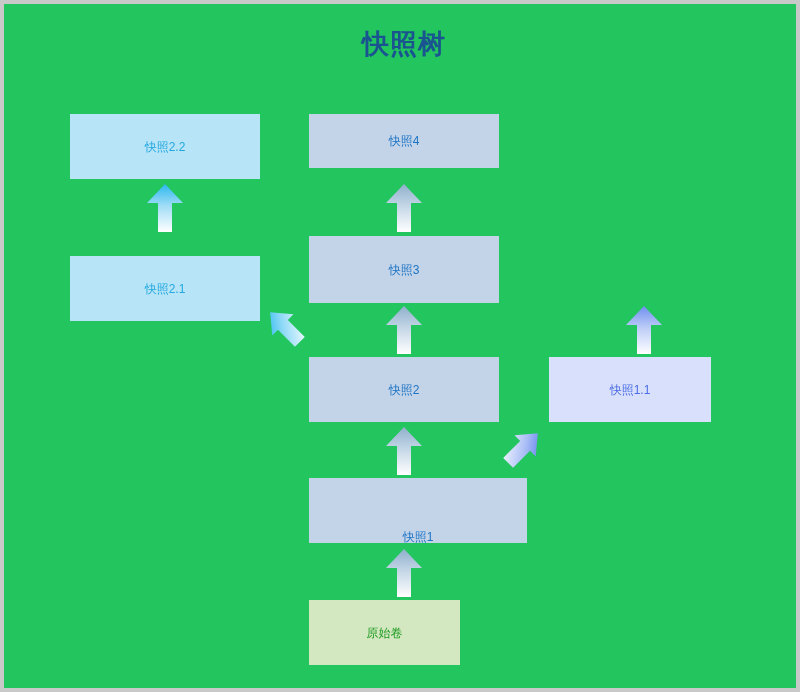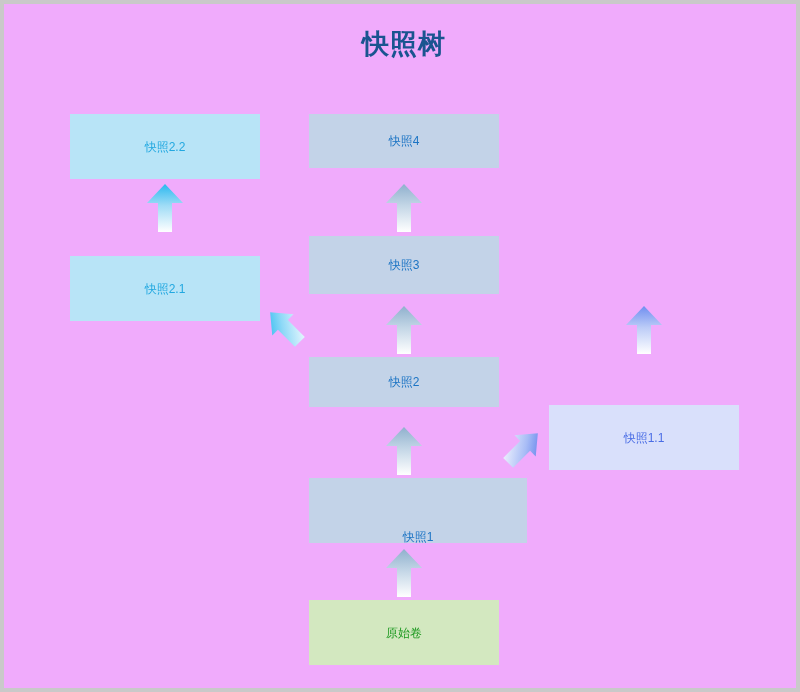--- a/index.html
+++ b/index.html
@@ -8,21 +8,21 @@
     background: #ffffff;
   }
   body {
     font-family: "Liberation Sans", "DejaVu Sans", sans-serif;
   }
   #canvas {
     position: relative;
     width: 800px;
     height: 692px;
     box-sizing: border-box;
-    background: #f0abfc;
+    background: #22c55e;
     border: 4px solid #c9c9c9;
     overflow: hidden;
   }
   .title {
     position: absolute;
     left: 0;
     top: 22px;
     width: 800px;
     text-align: center;
     font-size: 27px;
@@ -86,38 +86,38 @@
   </div>
 
   <div class="node cyan" style="left:66px; top:232px; width:190px; height:65px;margin-top:20px;">
     <span>快照2.1</span>
   </div>
 
   <div class="node steel" style="left:305px; top:110px; width:190px; height:54px;">
     <span>快照4</span>
   </div>
 
-  <div class="node steel" style="left:305px; top:232px; width:190px; height:58px;">
+  <div class="node steel" style="left:305px; top:232px; width:190px; height:67px;">
     <span>快照3</span>
   </div>
 
-  <div class="node steel" style="left:305px; top:353px; width:190px; height:50px;align-items:center;">
+  <div class="node steel" style="left:305px; top:353px; width:190px; height:65px;align-items:center;">
     <span>快照2</span>
   </div>
 
   <div class="node steel" style="left:305px; top:474px; width:218px; height:65px;align-items:flex-end;">
     <span>快照1</span>
   </div>
 
 
-  <div class="node peri" style="left:545px; top:353px; width:190px; height:65px;margin-top:48px;">
+  <div class="node peri" style="left:545px; top:353px; width:162px; height:65px;">
     <span>快照1.1</span>
   </div>
 
-  <div class="node green" style="left:305px; top:596px; width:190px; height:65px;">
+  <div class="node green" style="left:305px; top:596px; width:151px; height:65px;">
     <span>原始卷</span>
   </div>
 
   <div class="arrow-up" style="left:142px; top:180px; height:48px;">
     <svg viewBox="0 0 38 48" preserveAspectRatio="none">
       <defs>
         <linearGradient id="gradCyan1" x1="0" y1="1" x2="0" y2="0">
           <stop offset="0%" stop-color="#ffffff"></stop>
           <stop offset="55%" stop-color="#9fdcf6"></stop>
           <stop offset="100%" stop-color="#2bb8ef"></stop>

